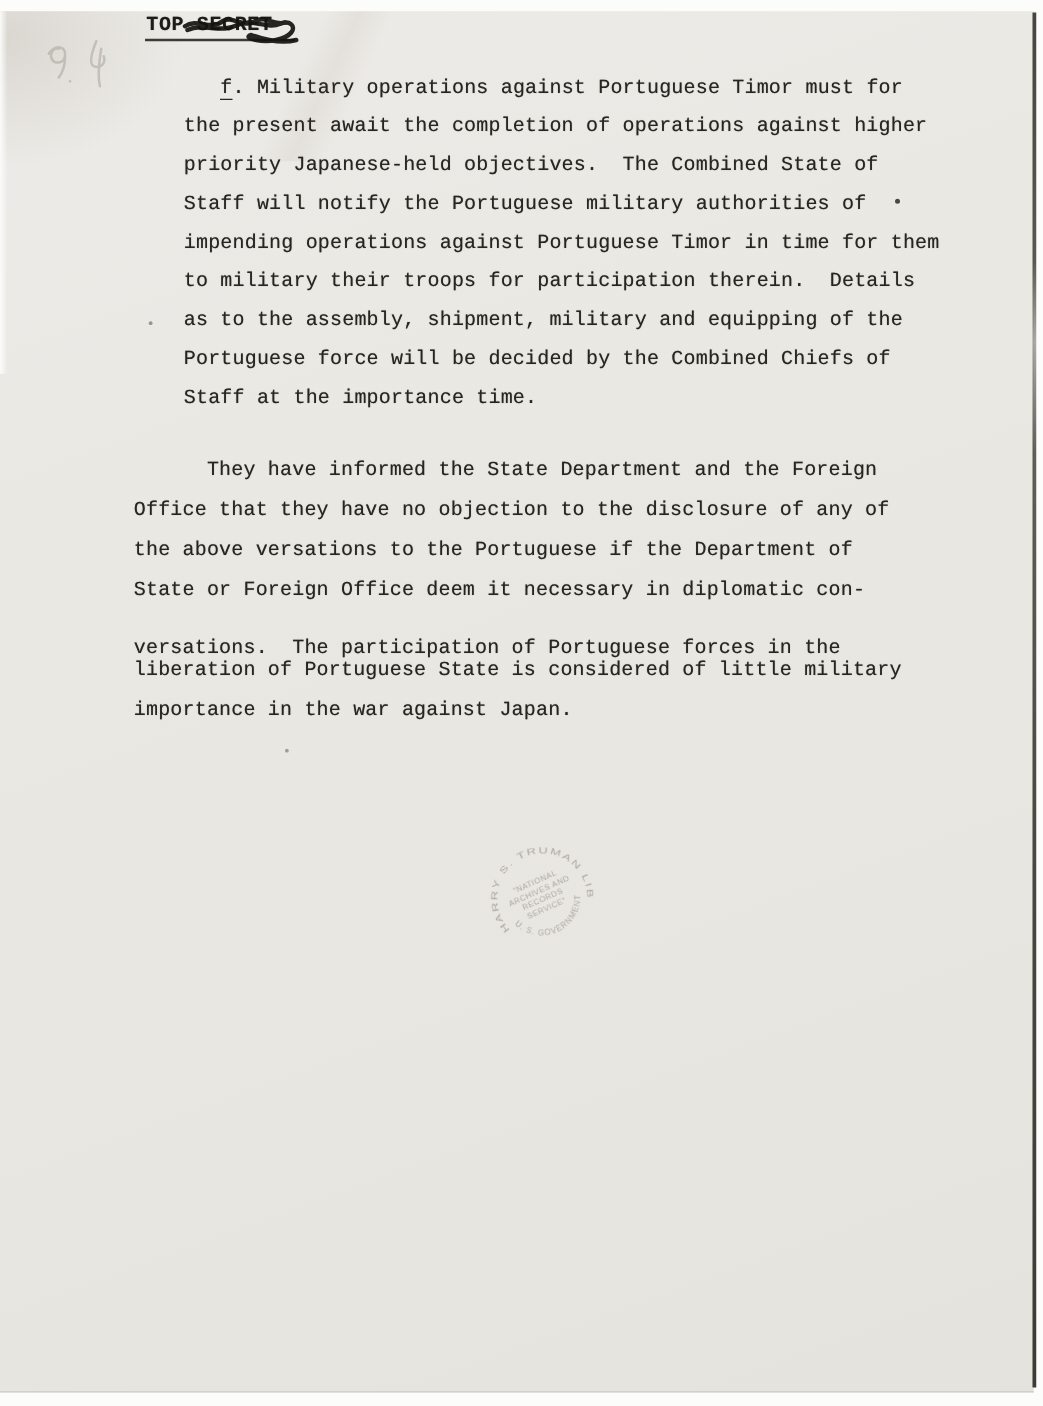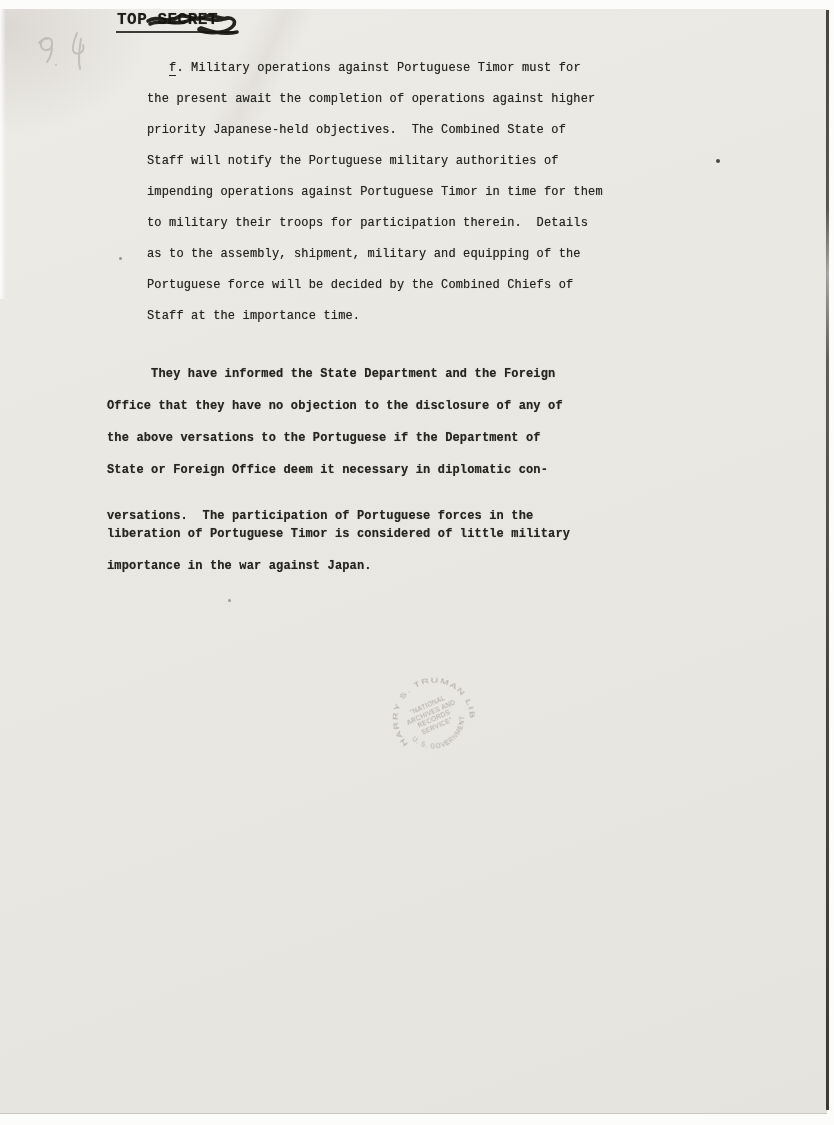--- a/index.html
+++ b/index.html
@@ -44,25 +44,25 @@
     text-shadow:0 0 0.8px rgba(25,24,20,0.6);
   }
   .class-underline{
     position:absolute;left:116px;top:31px;width:120px;height:2px;
     background:#1d1c18;opacity:0.85;
   }
   .scribble{position:absolute;left:140px;top:6px;pointer-events:none;}
   .pencil{position:absolute;left:25px;top:25px;filter:blur(0.6px);}
   .typed-line{
     position:absolute;height:22px;white-space:pre;
-    font-size:12px;letter-spacing:0.15px;color:#262520;
+    font-size:16px;letter-spacing:0.15px;color:#262520;
     text-shadow:0 0 0.7px rgba(35,34,30,0.55);
   }
   .p1{left:147px;}
-  .p2{left:107px;font-weight:bold;}
+  .p2{left:107px;}
   .marker-underlined{border-bottom:1.6px solid #262520;}
   .stamp{
     position:absolute;left:374px;top:659px;width:120px;height:120px;
     transform:rotate(-24deg);transform-origin:60px 60px;
     opacity:0.85;
   }
   .speck{position:absolute;border-radius:50%;}
 </style>
 </head>
 <body>
@@ -105,21 +105,21 @@
     <div class="typed-line p1" style="top:278px">Portuguese force will be decided by the Combined Chiefs of</div>
     <div class="typed-line p1" style="top:309px">Staff at the importance time.</div>
   </div>
 
   <div>
     <div class="typed-line p2" style="top:367px">      They have informed the State Department and the Foreign</div>
     <div class="typed-line p2" style="top:399px">Office that they have no objection to the disclosure of any of</div>
     <div class="typed-line p2" style="top:431px">the above versations to the Portuguese if the Department of</div>
     <div class="typed-line p2" style="top:463px">State or Foreign Office deem it necessary in diplomatic con-</div>
     <div class="typed-line p2" style="top:509px">versations.  The participation of Portuguese forces in the</div>
-    <div class="typed-line p2" style="top:527px">liberation of Portuguese Timor is considered of little military</div>
+    <div class="typed-line p2" style="top:527px">liberation of Portuguese State is considered of little military</div>
     <div class="typed-line p2" style="top:559px">importance in the war against Japan.</div>
   </div>
 
   <svg class="stamp" viewBox="0 0 120 120">
     <defs>
       <path id="arcTop" d="M 27,74 A 36,36 0 1 1 93,74"></path>
       <path id="arcBottom" d="M 30,66 A 31,31 0 0 0 90,66"></path>
     </defs>
     <g fill="#8f8981" opacity="0.82" font-family="Liberation Sans, sans-serif" style="filter:blur(0.25px)">
       <text font-size="7" letter-spacing="1">

